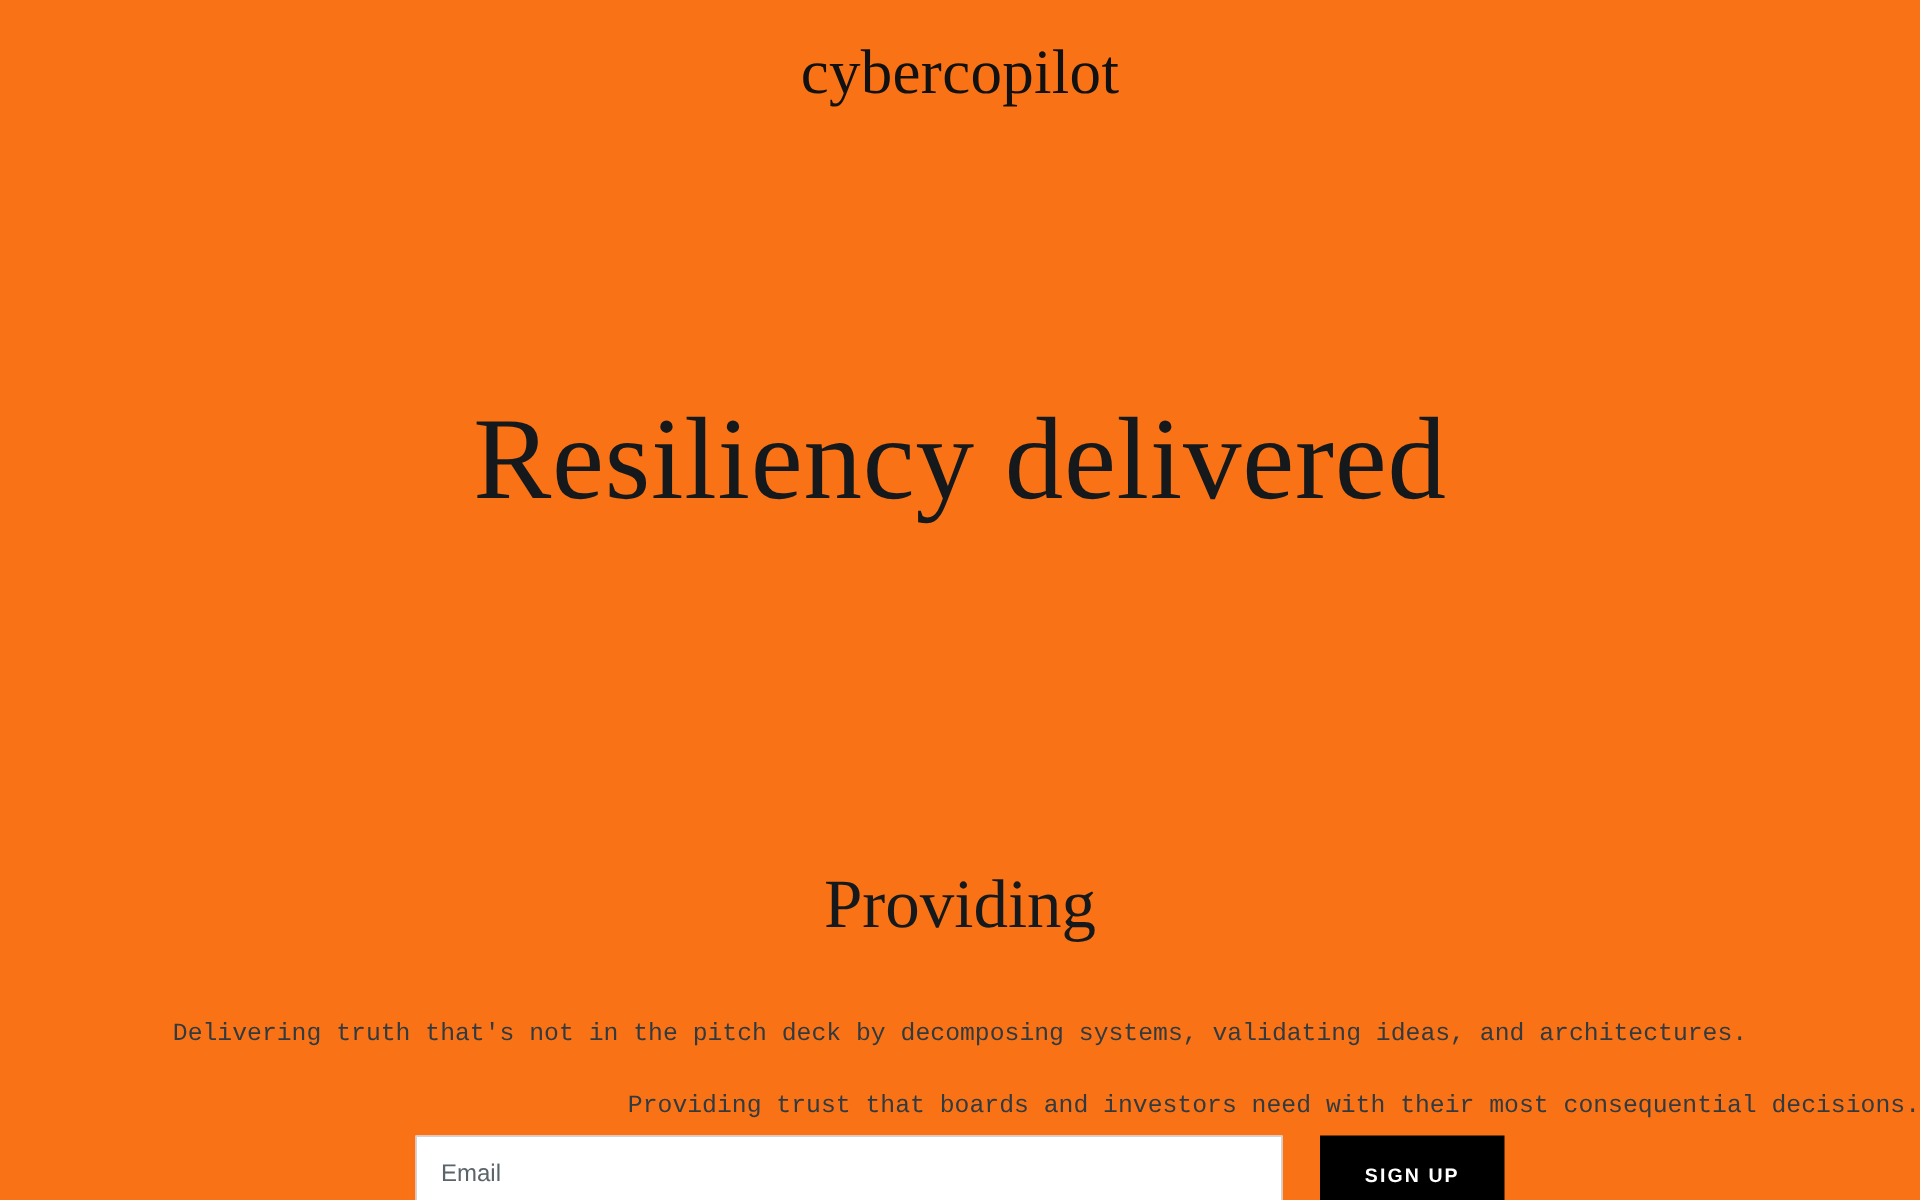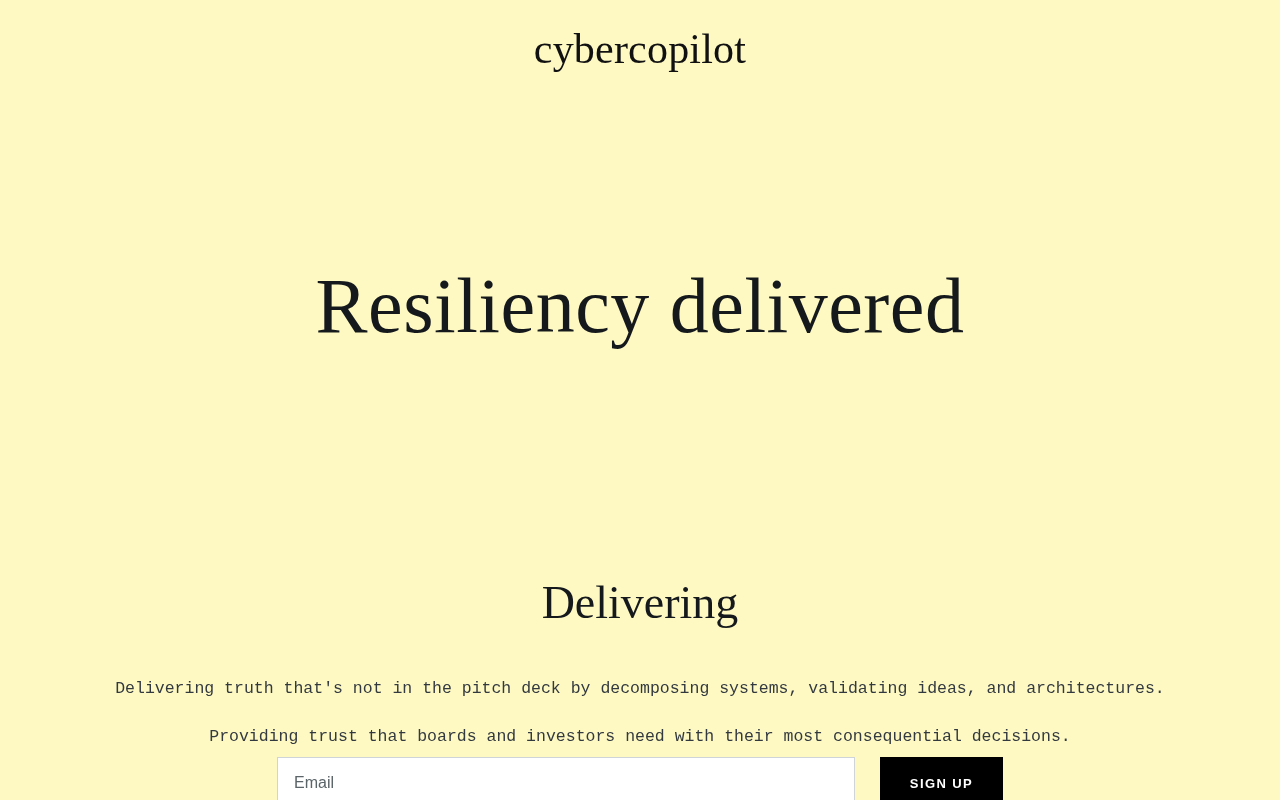--- a/index.html
+++ b/index.html
@@ -12,21 +12,21 @@
   }
   body {
     font-family: "Liberation Sans", sans-serif;
     color: #1a1a1a;
   }
 
   .page {
     position: relative;
     width: 1280px;
     height: 800px;
-    background: #fef9c3;
+    background: #f97316;
   }
 
   
   .brand {
     position: absolute;
     top: 22px;
     left: 0;
     width: 1280px;
     text-align: center;
     font-family: "Liberation Serif", serif;
@@ -71,20 +71,21 @@
   }
   .subscribe-copy {
     font-family: Liberation Mono, monospace;
     font-size: 16.5px;
     line-height: 26px;
     color: #333a3f;
     margin-top: 40px;
   }
   .subscribe-copy.second {
     margin-top: 22px;
+    text-align: right;
   }
 
   
   .signup-form {
     position: absolute;
     top: 757px;
     left: 277px;
     width: 726px;
     height: 52px;
     display: flex;
@@ -128,21 +129,21 @@
 
 <div class="page">
 
   <div class="brand">cybercopilot</div>
 
   <div class="hero">
     <div class="hero-title">Resiliency delivered</div>
   </div>
 
   <div class="subscribe">
-    <div class="subscribe-title">Delivering</div>
+    <div class="subscribe-title">Providing</div>
     <div class="subscribe-copy">Delivering truth that's not in the pitch deck by decomposing systems, validating ideas, and architectures.</div>
     <div class="subscribe-copy second">Providing trust that boards and investors need with their most consequential decisions.</div>
   </div>
 
   <div class="signup-form">
     <input class="email-input" type="text" placeholder="Email" style="">
     <button class="signup-button">SIGN UP</button>
   </div>
 
 </div>

